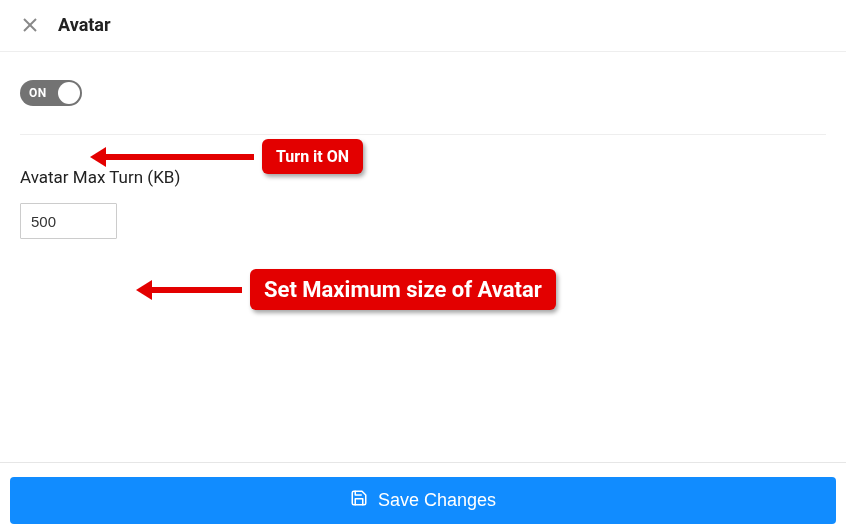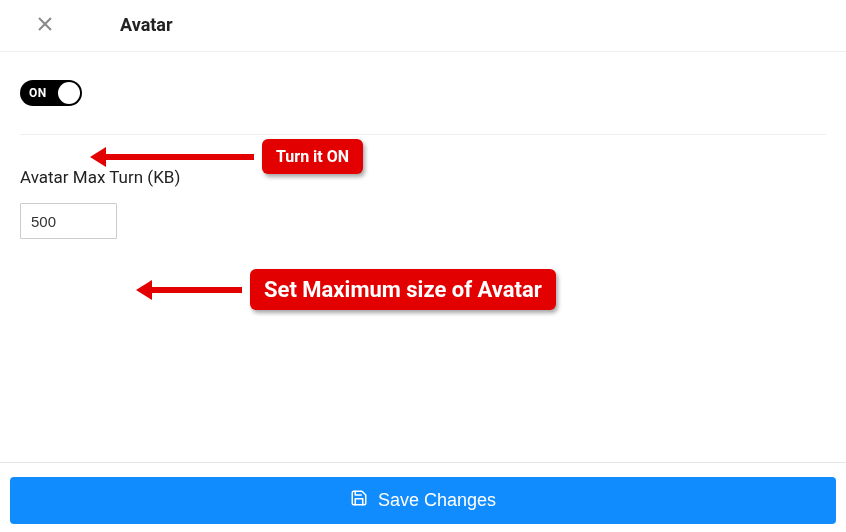--- a/index.html
+++ b/index.html
@@ -7,23 +7,23 @@
       font-family: -apple-system, BlinkMacSystemFont, "Segoe UI", Roboto, Helvetica, Arial, sans-serif;
       background: #fff;
       width: 846px;
       height: 532px;
       overflow: hidden;
       position: relative;
       color: #222;
     }
     .header {
       display: flex;
-      padding: 14px 20px 16px 35px;
+      align-items: center;
+      padding: 14px 20px 16px 20px;
       border-bottom: 1px solid #eee;
-      gap: 47px;
     }
     .close-x {
       width: 20px;
       height: 20px;
       display: flex;
       align-items: center;
       justify-content: center;
       cursor: pointer;
       color: #888;
       margin-right: 18px;
@@ -51,21 +51,21 @@
       margin-bottom: 16px;
     }
     .toggle-row {
       display: flex;
       align-items: center;
     }
     .toggle {
       position: relative;
       width: 62px;
       height: 26px;
-      background: #000000;
+      background: #737373;
       border-radius: 15px;
       cursor: pointer;
       display: flex;
       align-items: center;
     }
     .toggle-label {
       position: absolute;
       left: 9px;
       color: #fff;
       font-size: 12px;

